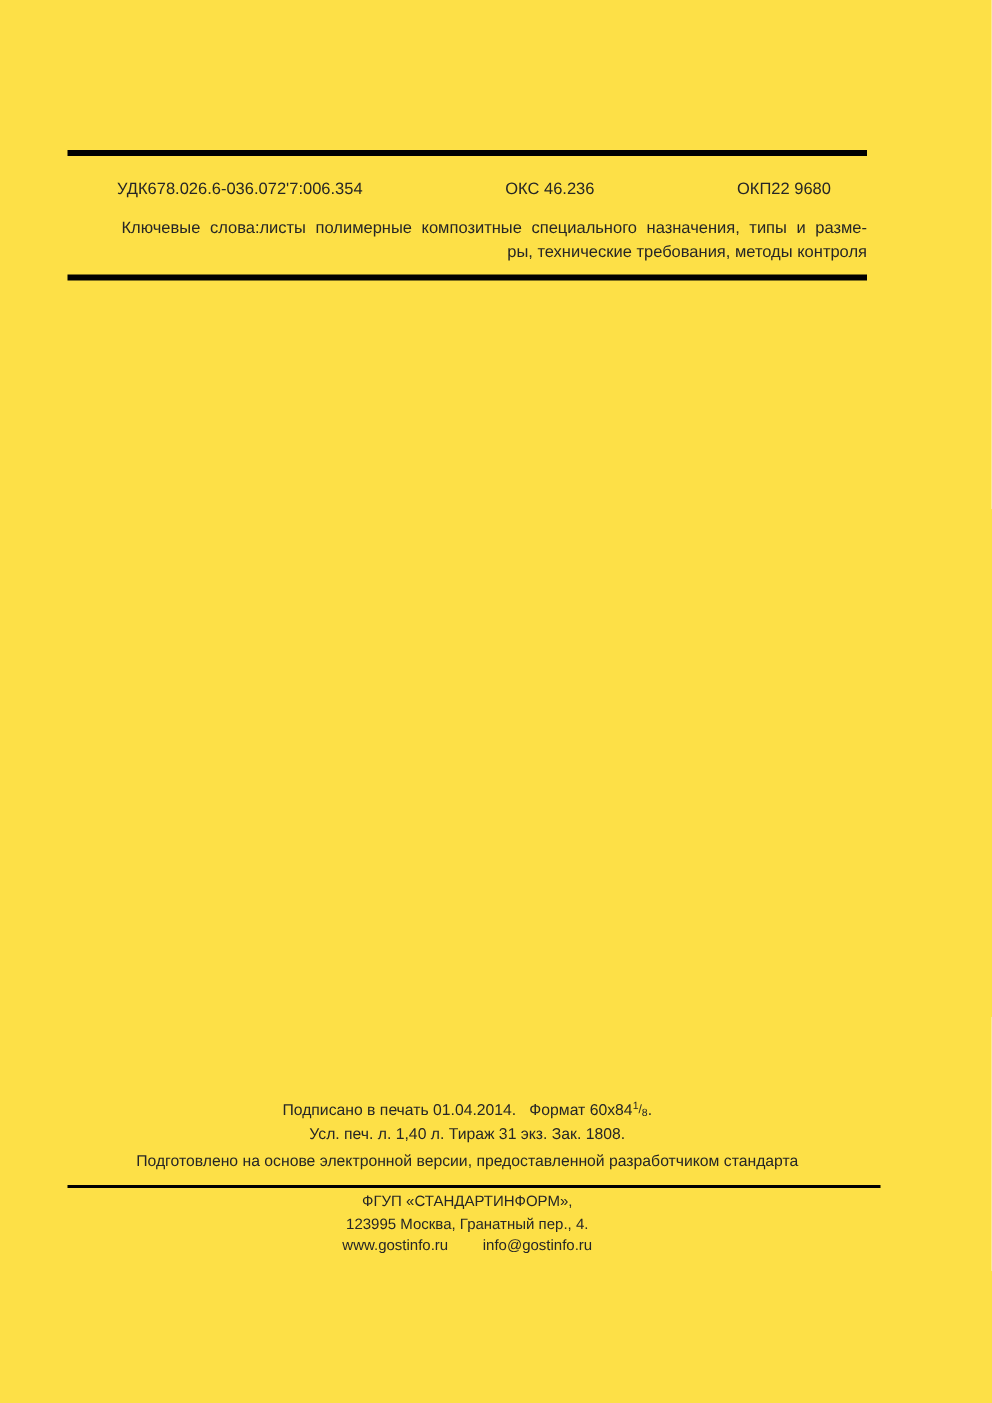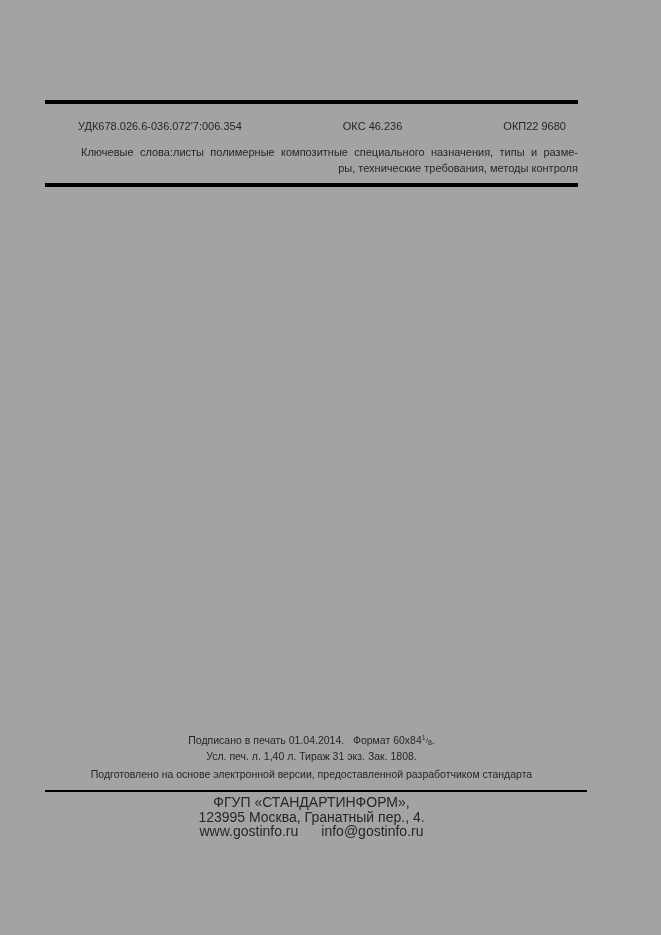--- a/index.html
+++ b/index.html
@@ -11,21 +11,21 @@
     width: 661px;
     height: 935px;
     position: relative;
     font-family: "Liberation Sans", sans-serif;
     color: #262626;
     overflow: hidden;
   }
   .page {
     position: absolute;
     inset: 0;
-    background: #a3a3a3;
+    background: #fde047;
   }
   .rule-thick {
     position: absolute;
     left: 45px;
     width: 533px;
     height: 4px;
     background: #000000;
   }
   .rule-top { top: 100px; }
   .rule-mid { top: 183px; }
@@ -43,21 +43,21 @@
     width: 533px;
     top: 119px;
     display: flex;
     justify-content: space-between;
     align-items: baseline;
     font-size: 11px;
     line-height: 14px;
     white-space: nowrap;
   }
   .classification-row .udk { margin-left: 33px; }
-  .classification-row .okp { margin-right: 12px; }
+  .classification-row .okp { margin-right: 24px; }
   .keywords {
     position: absolute;
     left: 47px;
     width: 531px;
     top: 144px;
     font-size: 11px;
     line-height: 16px;
   }
   .keywords .kw-line1 {
     padding-left: 34px;
@@ -89,21 +89,21 @@
   }
   .frac-sub {
     font-size: 7px;
     vertical-align: -1px;
   }
   .footer-line {
     position: absolute;
     left: 45px;
     width: 533px;
     text-align: center;
-    font-size: 14px;
+    font-size: 10px;
     line-height: 12px;
     white-space: nowrap;
   }
   .footer-1 { top: 796px; }
   .footer-2 { top: 811px; }
   .footer-3 {
     top: 825px;
     display: flex;
     justify-content: center;
     gap: 23px;

